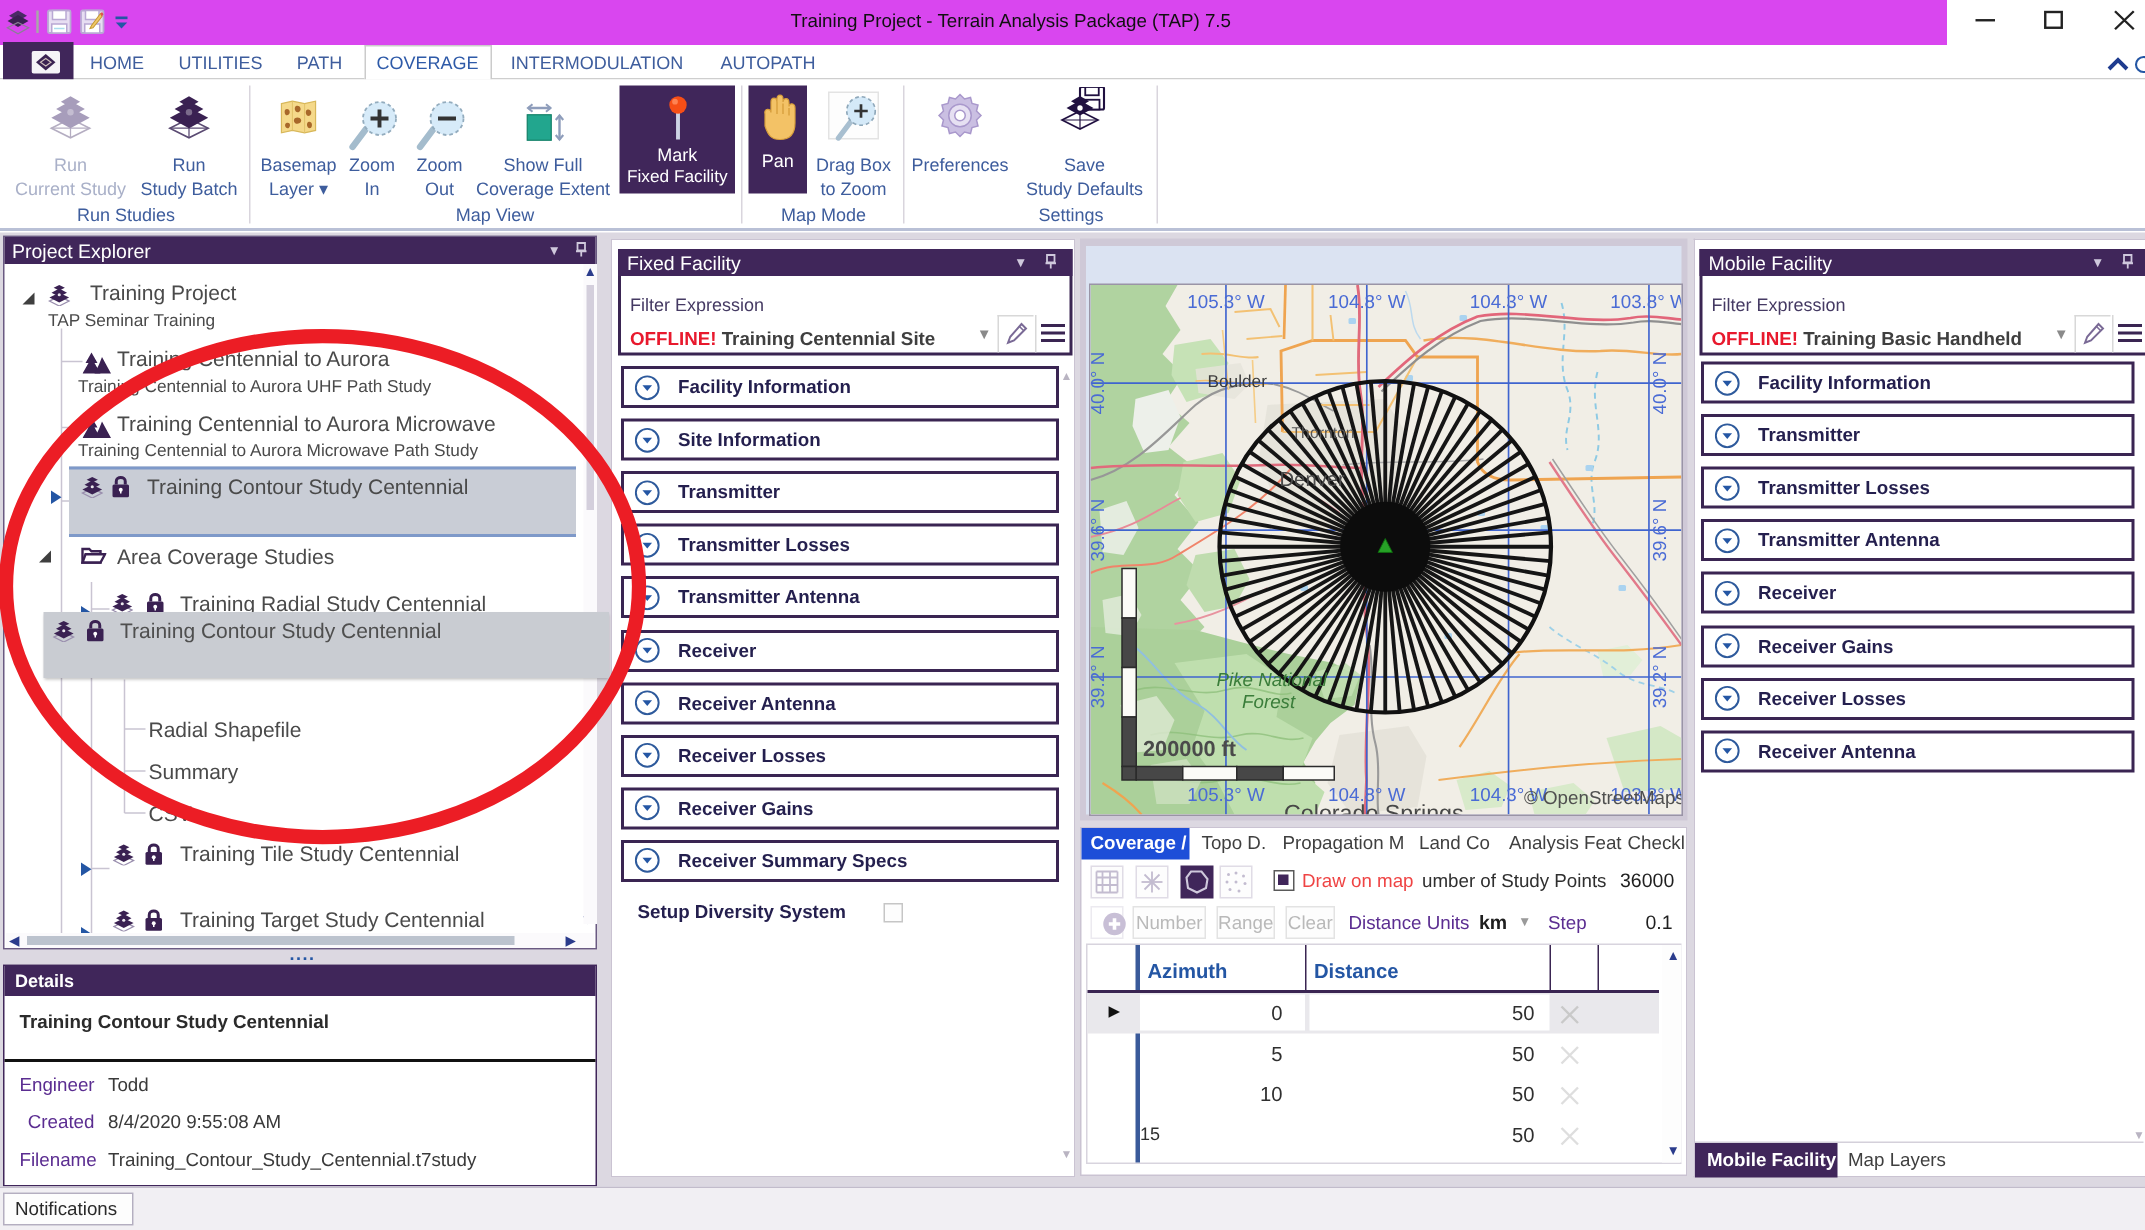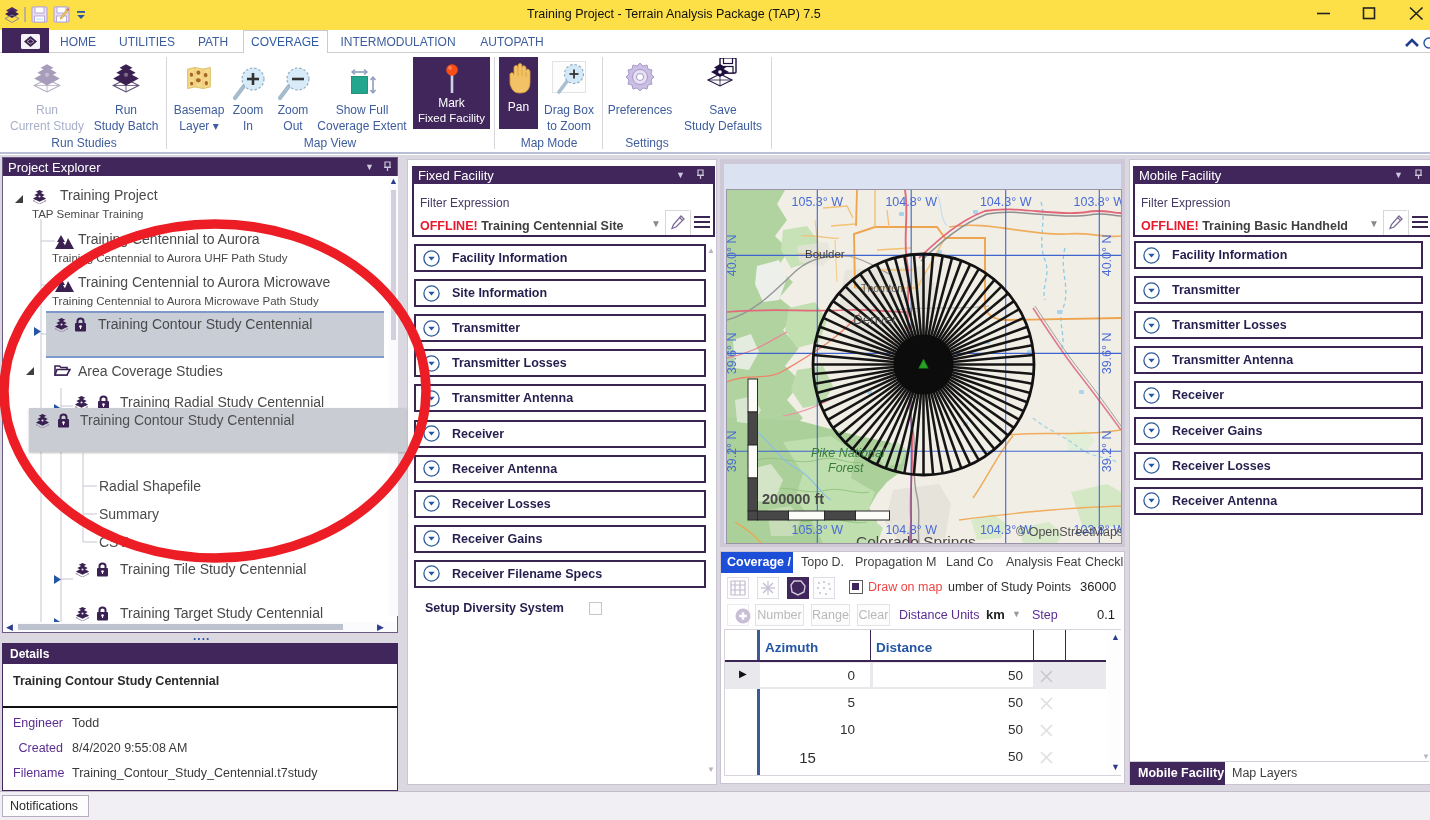--- a/index.html
+++ b/index.html
@@ -1,20 +1,20 @@
 <!DOCTYPE html>
 <html><head><meta charset="utf-8"><style>
 *{margin:0;padding:0;box-sizing:border-box}
 html,body{width:1430px;height:820px;overflow:hidden;font-family:"Liberation Sans",sans-serif;background:#fff}
 .abs{position:absolute}
 .tt{white-space:nowrap}
 svg{display:block}
 </style></head><body>
 <div class="abs" style="left:0;top:0;width:1430px;height:820px">
-<div class="abs" style="left:0;top:0;width:1430px;height:30px;background:#fde047">
+<div class="abs" style="left:0;top:0;width:1298px;height:30px;background:#d946ef">
 <svg class="abs" style="left:4px;top:6px" width="84" height="18" viewBox="0 0 84 18">
  <g>
   <path d="M8,1 L14,4.5 L8,8 L2,4.5 Z" fill="#4a2a66"></path>
   <path d="M8,4 L15,8 L8,12 L1,8 Z" fill="#3a2152"></path>
   <path d="M8,9 L15,12.5 L8,16.5 L1,12.5 Z" fill="none" stroke="#8a7f96" stroke-width="0.9"></path>
  </g>
  <line x1="21" y1="1" x2="21" y2="16" stroke="#a8a8a8" stroke-width="1.6"></line>
  <g transform="translate(28,1)">
   <rect x="0" y="0" width="15" height="15" rx="1" fill="#e7def2" stroke="#b9a8d4" stroke-width="1.2"></rect>
   <rect x="3" y="0" width="9" height="6" fill="#fff" stroke="#b9a8d4" stroke-width="1"></rect>
@@ -177,21 +177,21 @@
   <line x1="14" y1="10" x2="14" y2="22" stroke="#201040" stroke-width="0.8"></line>
   <line x1="2" y1="16" x2="26" y2="16" stroke="#201040" stroke-width="0.8"></line>
   <path d="M14,0 L20,3.5 L14,7 L8,3.5 Z" fill="#201040"></path>
   <path d="M14,3 L23,8 L14,13 L5,8 Z" fill="#201040"></path>
   <circle cx="14" cy="8" r="1.8" fill="#fff"></circle>
  </g>
 </svg>
       </div>
 <div class="abs tt" style="left:723px;top:50px;transform:translateX(-50%);font-size:12px;color:#3e5d9d">Save</div>
       <div class="abs tt" style="left:723px;top:66px;transform:translateX(-50%);font-size:12px;color:#3e5d9d">Study Defaults</div>
-<div class="abs tt" style="left:647px;top:83px;transform:translateX(-50%);font-size:12px;color:#3e5d9d">Settings</div>
+<div class="abs tt" style="left:714px;top:83px;transform:translateX(-50%);font-size:12px;color:#3e5d9d">Settings</div>
 </div>
 <div class="abs" style="left:0;top:155px;width:1430px;height:636px;background:#dcd8e1"></div>
 <div class="abs" style="left:2px;top:157px;width:396px;height:476px;background:#fff;border:1px solid #6a5a82">
 <div class="abs" style="left:0;top:0;width:394px;height:18px;background:#40265a">
         <div class="abs tt" style="left:5px;top:2px;font-size:13px;color:#fff">Project Explorer</div>
         <div class="abs tt" style="left:362px;top:4px;font-size:9px;color:#cfc8dc">▼</div>
         <svg class="abs" style="left:380px;top:3px" width="9" height="12" viewBox="0 0 9 12">
           <path d="M2,1 L7,1 L7,6 L2,6 Z M4.5,6 L4.5,10 M1,6.5 L8,6.5" stroke="#cfc8dc" stroke-width="1.2" fill="none"></path>
         </svg>
       </div>
@@ -425,21 +425,21 @@
           <circle cx="8.5" cy="8.5" r="7.6" fill="#fff" stroke="#2e5a9c" stroke-width="1.3"></circle>
           <path d="M5.3,6.8 L11.7,6.8 L8.5,10.6 Z" fill="#2456a4"></path>
         </svg>
 <div class="abs tt" style="left:36px;top:5px;font-size:12.5px;font-weight:bold;color:#241f4e">Receiver Gains</div>
 </div>
 <div class="abs" style="left:6px;top:399.90000000000003px;width:292px;height:28px;background:#fff;border:2px solid #3a2552">
 <svg class="abs" style="left:7px;top:3.5px" width="17" height="17" viewBox="0 0 17 17">
           <circle cx="8.5" cy="8.5" r="7.6" fill="#fff" stroke="#2e5a9c" stroke-width="1.3"></circle>
           <path d="M5.3,6.8 L11.7,6.8 L8.5,10.6 Z" fill="#2456a4"></path>
         </svg>
-<div class="abs tt" style="left:36px;top:5px;font-size:12.5px;font-weight:bold;color:#241f4e">Receiver Filename Specs</div>
+<div class="abs tt" style="left:36px;top:5px;font-size:12.5px;font-weight:bold;color:#241f4e">Receiver Summary Specs</div>
 </div>
 <div class="abs tt" style="left:17px;top:441.0px;font-size:12.5px;font-weight:bold;color:#241f4e">Setup Diversity System</div>
 <div class="abs" style="left:181px;top:442.0px;width:13px;height:13px;border:1px solid #c6c6c6;background:#fdfdfd"></div>
 <div class="abs tt" style="left:299px;top:86px;font-size:8px;color:#b9b4c2">▲</div>
 <div class="abs tt" style="left:299px;top:605px;font-size:8px;color:#b9b4c2">▼</div>
 </div>
 <div class="abs" style="left:720px;top:159px;width:405px;height:388px;background:#cfc9d7">
 <div class="abs" style="left:4px;top:5px;width:397px;height:379px;background:#dbe3f2"></div>
 <div class="abs" style="left:7px;top:31px;width:394px;height:353px;outline:1px solid #9a94a6;overflow:hidden">
         <svg width="394" height="353" viewBox="0 0 394 353" style="position:absolute;left:0;top:0;display:block">
@@ -720,21 +720,21 @@
 <div class="abs tt" style="left:35px;top:65px;width:95px;text-align:right;font-size:13.5px;color:#2f2f2f">5</div>
 <div class="abs tt" style="left:148px;top:65px;width:150px;text-align:right;font-size:13.5px;color:#2f2f2f">50</div>
 <svg class="abs" style="left:315px;top:67px" width="13" height="13" viewBox="0 0 13 13">
           <path d="M1,1 L12,12 M12,1 L1,12" stroke="#dedede" stroke-width="1.6"></path>
         </svg>
 <div class="abs tt" style="left:35px;top:92px;width:95px;text-align:right;font-size:13.5px;color:#2f2f2f">10</div>
 <div class="abs tt" style="left:148px;top:92px;width:150px;text-align:right;font-size:13.5px;color:#2f2f2f">50</div>
 <svg class="abs" style="left:315px;top:94px" width="13" height="13" viewBox="0 0 13 13">
           <path d="M1,1 L12,12 M12,1 L1,12" stroke="#dedede" stroke-width="1.6"></path>
         </svg>
-<div class="abs tt" style="left:35px;top:119px;width:95px;text-align:center;font-size:15px;color:#2f2f2f">15</div>
+<div class="abs tt" style="left:35px;top:119px;width:95px;text-align:left;font-size:12px;color:#2f2f2f">15</div>
 <div class="abs tt" style="left:148px;top:119px;width:150px;text-align:right;font-size:13.5px;color:#2f2f2f">50</div>
 <svg class="abs" style="left:315px;top:121px" width="13" height="13" viewBox="0 0 13 13">
           <path d="M1,1 L12,12 M12,1 L1,12" stroke="#dedede" stroke-width="1.6"></path>
         </svg>
 <div class="abs" style="left:383px;top:0px;width:13px;height:145px;background:#fdfdfd">
           <div class="abs tt" style="left:3px;top:2px;font-size:9px;color:#2b3c8c">▲</div>
           <div class="abs tt" style="left:3px;top:132px;font-size:9px;color:#2b3c8c">▼</div>
         </div>
 </div>
 </div>

